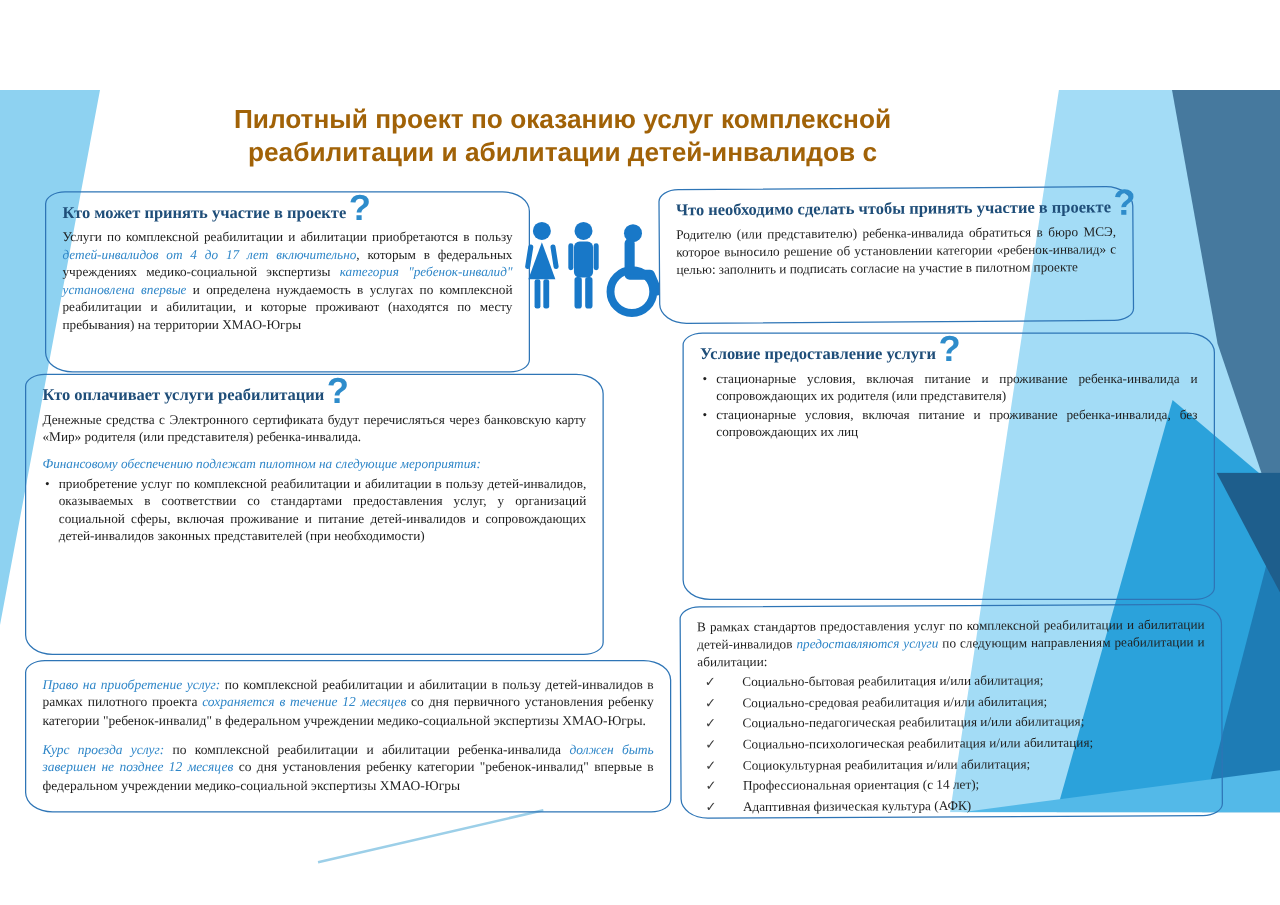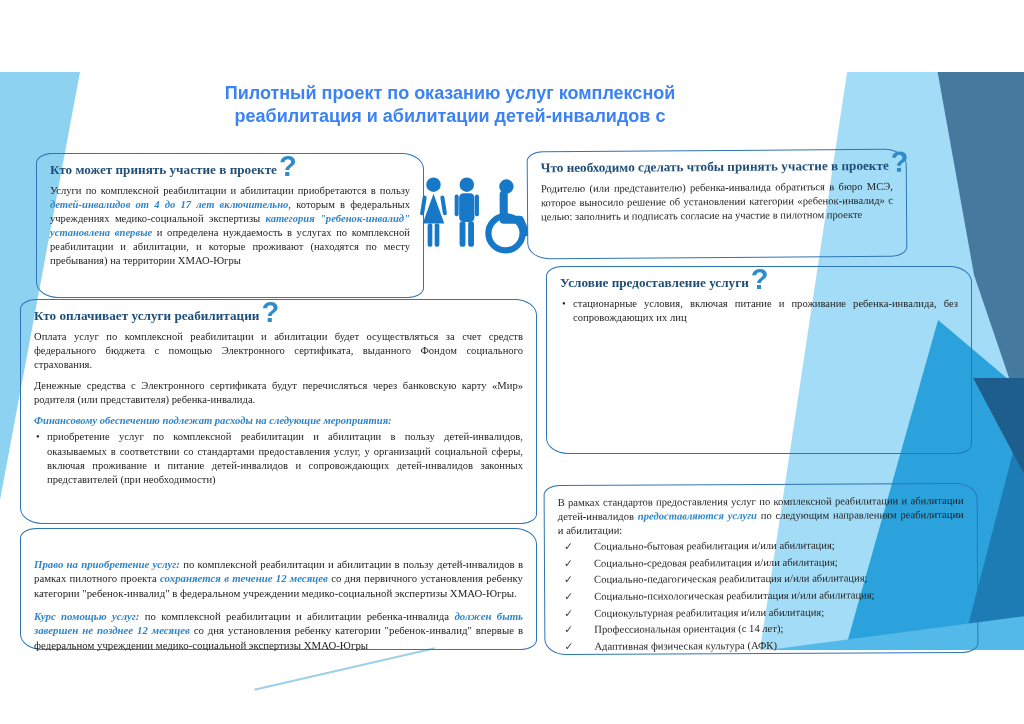--- a/index.html
+++ b/index.html
@@ -18,42 +18,42 @@
   .sh-right-deep{left:948px;top:410px;width:76px;height:240px;background:#1e7cb5;
            clip-path:polygon(100% 0,100% 100%,18% 100%);}
   .sh-navy-tri{left:962px;top:378px;width:62px;height:96px;background:#1e5e8c;
            clip-path:polygon(18% 0,100% 0,100% 100%);}
   .sh-bottom-wedge{left:768px;top:598px;width:256px;height:52px;background:#53b9e8;
            clip-path:polygon(0 100%,100% 35%,100% 100%);}
   .sh-thin-line{left:252px;top:668px;width:185px;height:1.5px;background:#9ccfe8;
            transform:rotate(-13deg);}
   
   .title{position:absolute;z-index:3;left:120px;top:82px;width:660px;text-align:center;
-         font-family:"Liberation Sans", sans-serif;font-weight:bold;font-size:18px;
-         line-height:1.3;color:#3b82f6;}
+         font-family:"Liberation Sans", sans-serif;font-weight:bold;font-size:21px;
+         line-height:1.3;color:#a16207;}
   
   .box{position:absolute;z-index:2;background:transparent;border:1.4px solid #2e75b6;
        border-radius:16px 22px 16px 22px / 10px 16px 10px 16px;
        padding:8px 13px 6px 13px;box-sizing:border-box;overflow:visible;}
   .bhead{font-weight:bold;color:#1f4e79;font-size:13.2px;margin:0 0 6px 0;white-space:nowrap;}
   .qmark{font-family:"Liberation Sans", sans-serif;font-weight:bold;color:#2e8ccb;
          font-size:29px;line-height:0;vertical-align:-5px;margin-left:2px;position:relative;top:-3px;}
   .btext{font-size:10.6px;color:#1f1f1f;line-height:1.33;text-align:justify;}
   .btext p{margin:0 0 7px 0;}
-  .accent{color:#2e86c8;font-style:italic;font-weight:bold;}
+  .accent{color:#2e86c8;font-style:italic;font-weight:normal;}
   ul.blist{list-style:none;margin:1px 0 7px 0;padding:0;}
   ul.blist li{position:relative;padding-left:13px;margin:0 0 1px 0;text-align:justify;}
   ul.blist li::before{content:attr(data-glyph);position:absolute;left:2px;top:0;}
   ul.chklist{list-style:none;margin:1px 0 0 0;padding:0;}
   ul.chklist li{position:relative;padding-left:36px;margin:0 0 2.5px 0;}
   ul.chklist li::before{content:attr(data-glyph);position:absolute;left:6px;top:0;color:#3d3d3d;}
   #box1{left:36px;top:153px;width:388px;height:145px;}
   #box2{left:527px;top:150px;width:380px;height:108px;transform:rotate(-0.4deg);}
-  #box3{left:546px;top:266px;width:426px;height:188px;}
-  #box4{left:20px;top:299px;width:517px;height:225px;}
+  #box3{left:546px;top:266px;width:426px;height:214px;}
+  #box4{left:20px;top:299px;width:463px;height:225px;}
   #box5{left:20px;top:528px;width:517px;height:122px;}
   #box6{left:544px;top:484px;width:434px;height:170px;transform:rotate(-0.3deg);}
   #box5 .btext{font-size:10.8px;}
   
   .family{position:absolute;z-index:2;left:420px;top:174px;width:108px;height:88px;}
 </style>
 </head>
 <body>
 
 <div class="canvas">
@@ -62,21 +62,21 @@
   <div class="shape sh-right-base"></div>
   <div class="shape sh-right-steel"></div>
   <div class="shape sh-right-mid"></div>
   <div class="shape sh-right-deep"></div>
   <div class="shape sh-navy-tri"></div>
   <div class="shape sh-bottom-wedge"></div>
   <div class="shape sh-thin-line"></div>
 
   <div class="title">
     <div>Пилотный проект по оказанию услуг комплексной</div>
-    <div>реабилитация и абилитации детей-инвалидов с</div>
+    <div>реабилитации и абилитации детей-инвалидов с</div>
   </div>
 
   <div class="box" id="box1">
     <div class="bhead"><span>Кто может принять участие в проекте</span><span class="qmark">?</span></div>
     <div class="btext">
       <p><span>Услуги по комплексной реабилитации и абилитации приобретаются в пользу </span><span class="accent">детей-инвалидов от 4 до 17 лет включительно</span><span>, которым в федеральных учреждениях медико-социальной экспертизы </span><span class="accent">категория "ребенок-инвалид" установлена впервые</span><span> и определена нуждаемость в услугах по комплексной реабилитации и абилитации, и которые проживают (находятся по месту пребывания) на территории ХМАО-Югры</span></p>
     </div>
   </div>
 
   <svg class="family" viewBox="0 0 120 92">
@@ -107,41 +107,41 @@
     <div class="bhead"><span>Что необходимо сделать чтобы принять  участие в проекте</span><span class="qmark">?</span></div>
     <div class="btext">
       <p>Родителю (или представителю) ребенка-инвалида обратиться в бюро МСЭ, которое выносило решение об установлении категории «ребенок-инвалид» с целью: заполнить и подписать согласие на участие в пилотном проекте</p>
     </div>
   </div>
 
   <div class="box" id="box3">
     <div class="bhead"><span>Условие предоставление услуги</span><span class="qmark">?</span></div>
     <div class="btext">
       <ul class="blist">
+          <li data-glyph="•">стационарные условия, включая питание и проживание ребенка-инвалида и сопровождающих их родителя (или представителя)</li>
           <li data-glyph="•">стационарные условия, включая питание и проживание ребенка-инвалида, без сопровождающих их лиц</li>
         </ul>
     </div>
   </div>
 
   <div class="box" id="box4">
     <div class="bhead"><span>Кто оплачивает услуги реабилитации</span><span class="qmark">?</span></div>
     <div class="btext">
-      <p>Оплата услуг по комплексной реабилитации и абилитации будет осуществляться за счет средств федерального бюджета с помощью Электронного сертификата, выданного Фондом социального страхования.</p>
       <p>Денежные средства с Электронного сертификата будут перечисляться через банковскую карту «Мир» родителя (или представителя) ребенка-инвалида.</p>
-      <p style="margin-bottom:2px;"><span class="accent">Финансовому обеспечению подлежат расходы на следующие мероприятия:</span></p>
+      <p style="margin-bottom:2px;"><span class="accent">Финансовому обеспечению подлежат пилотном на следующие мероприятия:</span></p>
       <ul class="blist">
           <li data-glyph="•">приобретение услуг по комплексной реабилитации и абилитации в пользу детей-инвалидов, оказываемых в соответствии со стандартами предоставления услуг, у организаций социальной сферы, включая проживание и питание детей-инвалидов и сопровождающих детей-инвалидов законных представителей  (при необходимости)</li>
         </ul>
     </div>
   </div>
 
   <div class="box" id="box5">
-    <div class="btext" style="margin-top:20px;">
+    <div class="btext" style="margin-top:4px;">
       <p style="margin-bottom:9px;"><span class="accent">Право на приобретение услуг:</span><span> по комплексной реабилитации и абилитации в пользу детей-инвалидов в рамках пилотного проекта </span><span class="accent">сохраняется в течение 12 месяцев</span><span> со дня первичного установления ребенку категории "ребенок-инвалид" в федеральном учреждении медико-социальной экспертизы ХМАО-Югры.</span></p>
-      <p><span class="accent">Курс помощью услуг:</span><span> по комплексной реабилитации и абилитации ребенка-инвалида </span><span class="accent">должен быть завершен не позднее 12 месяцев</span><span> со дня установления ребенку категории "ребенок-инвалид" впервые в федеральном учреждении медико-социальной экспертизы ХМАО-Югры</span></p>
+      <p><span class="accent">Курс проезда услуг:</span><span> по комплексной реабилитации и абилитации ребенка-инвалида </span><span class="accent">должен быть завершен не позднее 12 месяцев</span><span> со дня установления ребенку категории "ребенок-инвалид" впервые в федеральном учреждении медико-социальной экспертизы ХМАО-Югры</span></p>
     </div>
   </div>
 
   <div class="box" id="box6">
     <div class="btext" style="margin-top:2px;">
       <p style="margin-bottom:2px;"><span>В рамках стандартов предоставления услуг по комплексной реабилитации и абилитации детей-инвалидов </span><span class="accent">предоставляются услуги</span><span> по следующим направлениям реабилитации и абилитации:</span></p>
       <ul class="chklist">
           <li data-glyph="✓">Социально-бытовая реабилитация и/или абилитация;</li>
           <li data-glyph="✓">Социально-средовая реабилитация и/или абилитация;</li>
           <li data-glyph="✓">Социально-педагогическая реабилитация и/или абилитация;</li>

